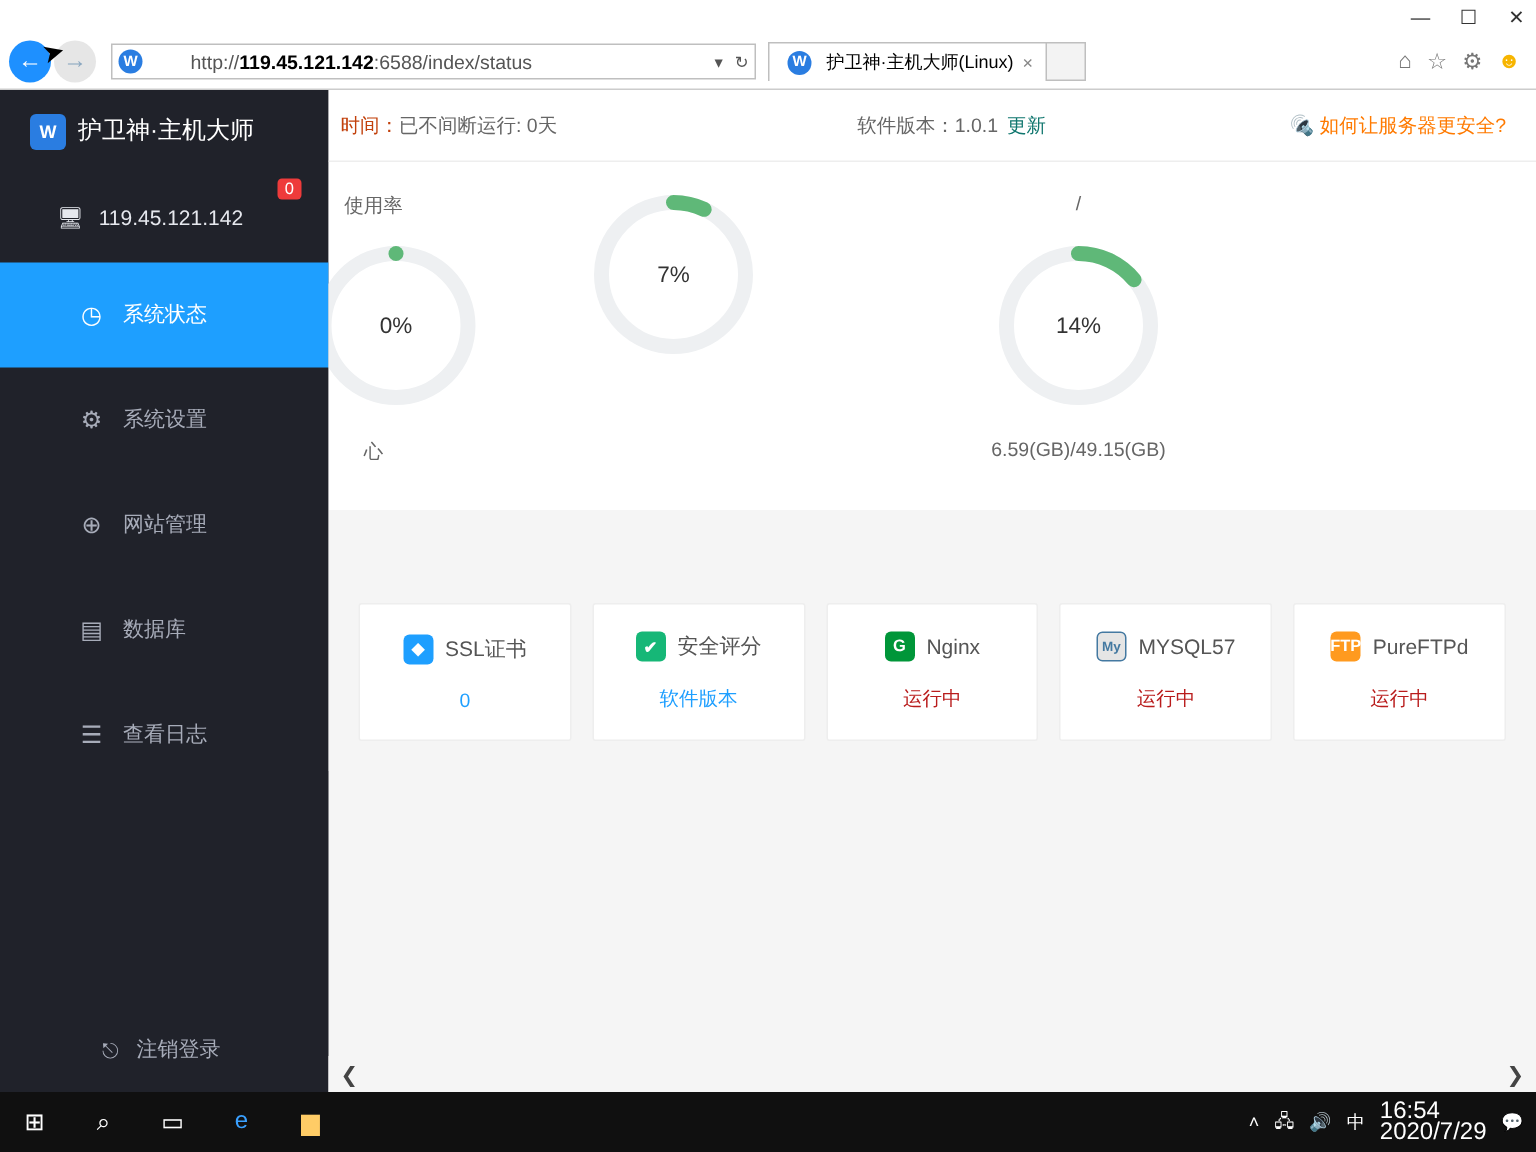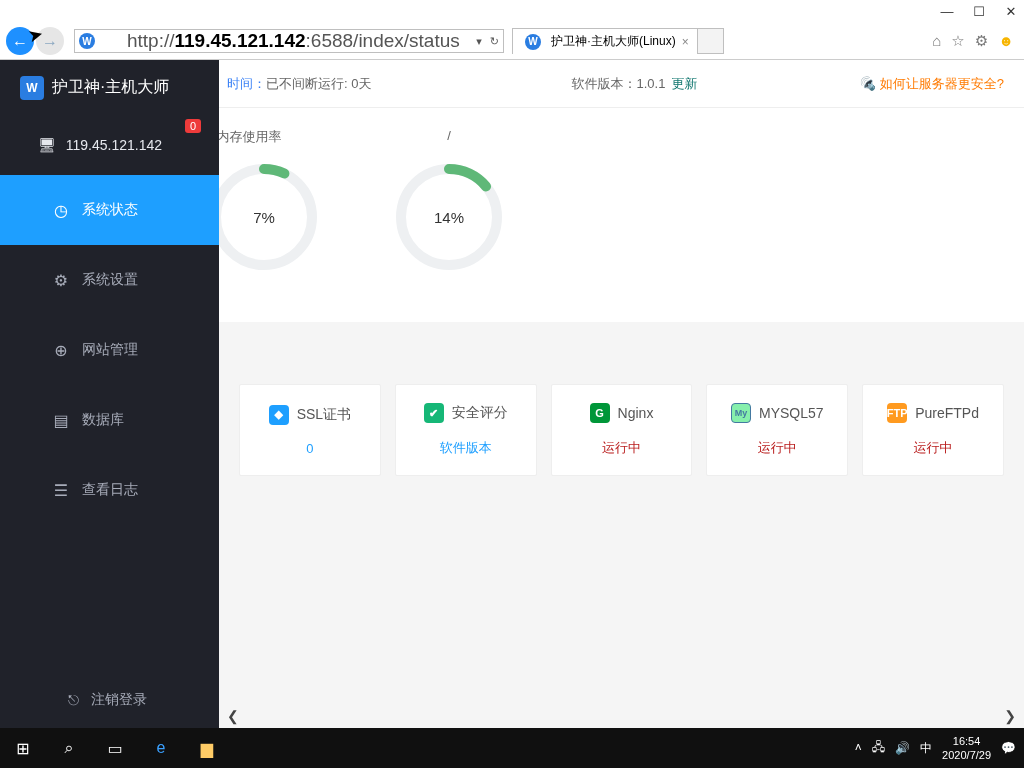--- a/index.html
+++ b/index.html
@@ -7,21 +7,21 @@
 
 
 .titlebar { height: 23px; display: flex; justify-content: flex-end; align-items: center; padding-right: 6px; gap: 18px; }
 .titlebar .winbtn { width: 14px; height: 14px; display: flex; align-items: center; justify-content: center; color: #333; font-size: 13px; cursor: pointer; }
 .navbar { height: 37px; display: flex; align-items: center; background: #fff; border-bottom: 1px solid #ccc; }
 .navcircle { width: 28px; height: 28px; border-radius: 50%; display: flex; align-items: center; justify-content: center; font-size: 16px; }
 .back { background: #1e90ff; color: #fff; margin-left: 6px; }
 .fwd { background: #e6e6e6; color: #8aa7c0; margin-left: 2px; }
 .addrbar { flex: 0 0 430px; height: 24px; border: 1px solid #bfbfbf; margin-left: 10px; display: flex; align-items: center; background: #fff; }
 .favicon { width: 16px; height: 16px; border-radius: 50%; background: #2a7de1; color: #fff; font-size: 10px; font-weight: bold; display: flex; align-items: center; justify-content: center; margin: 0 4px; }
-.addrtxt { flex: 1; font-size: 19px; color: #555; white-space: nowrap; overflow: hidden; padding-left: 28px; }
+.addrtxt { flex: 1; font-size: 13px; color: #555; white-space: nowrap; overflow: hidden; padding-left: 28px; }
 .addrtxt b { color: #000; font-weight: bold; }
 .addrctrl { padding: 0 4px; color: #555; font-size: 11px; }
 .tabstrip { display: flex; align-items: center; margin-left: 8px; }
 .tab { height: 26px; border: 1px solid #bfbfbf; border-bottom: none; background: #fff; display: flex; align-items: center; padding: 0 8px; font-size: 12px; gap: 6px; }
 .tab .close { color: #888; cursor: pointer; }
 .newtab { width: 26px; height: 26px; border: 1px solid #bfbfbf; border-left: none; background: #f3f3f3; }
 .righticons { margin-left: auto; display: flex; gap: 10px; padding-right: 10px; color: #777; font-size: 15px; }
 .smiley { color: #f7b500; }
 
 
@@ -35,21 +35,21 @@
 .badge { position: absolute; top: 4px; right: 18px; background: #ee3b3b; color: #fff; font-size: 11px; border-radius: 3px; padding: 0 5px; line-height: 14px; height: 14px; }
 .menu { list-style: none; }
 .menu li { height: 70px; display: flex; align-items: center; gap: 12px; padding-left: 52px; font-size: 14px; cursor: pointer; color: #a7acb9; }
 .menu li.active { background: #1e9fff; color: #fff; }
 .menu .mi { width: 18px; text-align: center; font-size: 16px; }
 .logout { margin-top: auto; height: 56px; display: flex; align-items: center; gap: 12px; padding-left: 68px; font-size: 14px; color: #a7acb9; cursor: pointer; }
 
 
 .content { flex: 1; overflow: hidden; position: relative; }
 .toprow { height: 48px; background: #fff; display: flex; align-items: center; padding: 0 20px 0 8px; font-size: 13px; color: #666; border-bottom: 1px solid #eee; }
-.toprow .label { color: #3b82f6; }
+.toprow .label { color: #c2410c; }
 .toprow .ver { margin-left: 200px; }
 .toprow .update { color: #0f766e; margin-left: 6px; cursor: pointer; }
 .toprow .secure { margin-left: auto; color: #ff7a00; display: flex; align-items: center; gap: 4px; cursor: pointer; }
 .speaker { display: inline-block; transform: scaleX(-1); }
 
 .gauges { background: #fff; margin-top: 0; display: flex; padding: 20px 10px 30px; gap: 50px; justify-content: flex-start; }
 .gcard { width: 220px; text-align: center; }
 .gcard:first-child { width: 80px; margin-left: -20px; }
 .gtitle { font-size: 13px; color: #666; margin-bottom: 18px; height: 16px; }
 .ring { width: 110px; height: 110px; margin: 0 auto 20px; position: relative; }
@@ -60,32 +60,32 @@
 .cards { display: flex; gap: 14px; padding: 62px 20px 20px; background: #f5f5f5; }
 .card { flex: 1; background: #fff; border: 1px solid #eee; border-radius: 2px; height: 92px; display: flex; flex-direction: column; align-items: center; justify-content: center; gap: 16px; cursor: pointer; }
 .card .row1 { display: flex; align-items: center; gap: 8px; font-size: 14px; color: #555; }
 .card .row2 { font-size: 13px; }
 .ci { width: 20px; height: 20px; border-radius: 4px; display: flex; align-items: center; justify-content: center; color: #fff; font-size: 11px; font-weight: bold; }
 .blue { color: #1e9fff; }
 .green { color: #b91c1c; }
 .ci-blue { background: #1e9fff; }
 .ci-green { background: #16b777; }
 .ci-ngx { background: #009639; }
-.ci-mysql { background: #86efac; color: #4479a1; border: 1px solid #4479a1; font-size: 9px; }
+.ci-mysql { background: #e5e5e5; color: #4479a1; border: 1px solid #4479a1; font-size: 9px; }
 .ci-ftp { background: #ff9a1f; }
 
 .bottombar { position: absolute; bottom: 0; left: 219px; right: 0; height: 24px; background: #f5f5f5; display: flex; align-items: center; justify-content: space-between; padding: 0 8px; color: #444; font-size: 14px; }
 
 
 .taskbar { position: absolute; left: 0; right: 0; bottom: 0; height: 40px; background: #101010; display: flex; align-items: center; color: #fff; }
 .tb { width: 46px; height: 40px; display: flex; align-items: center; justify-content: center; font-size: 16px; cursor: pointer; }
 .tb.ie { color: #3aa0ff; }
 .tb.folder { color: #ffcc66; }
 .tray { margin-left: auto; display: flex; align-items: center; gap: 10px; padding-right: 8px; font-size: 12px; }
-.tray .clock { text-align: center; line-height: 14px; font-size: 11px; }
+.tray .clock { text-align: left; line-height: 14px; font-size: 16px; }
 .cursor { position: absolute; left: 28px; top: 24px; font-size: 18px; color: #000; pointer-events: none; z-index: 50; transform: rotate(-15deg); }
 </style>
 </head>
 <body>
 
 <span class="cursor">➤</span>
 
 <div class="titlebar">
   <span class="winbtn">—</span>
   <span class="winbtn">☐</span>
@@ -167,38 +167,49 @@
       <span>1.0.1</span>
       <span class="update">更新</span>
       <span class="secure">
         <span class="speaker">🔊</span>
         <span>如何让服务器更安全?</span>
       </span>
     </div>
 
     <div class="gauges">
       <div class="gcard">
-        <div class="gtitle">内存使用率</div>
+        <div class="gtitle">使用率</div>
+        <div class="ring">
+          <svg width="110" height="110">
+              <circle cx="55" cy="55" r="48" stroke="#eef0f2" stroke-width="10" fill="none"></circle>
+              <circle cx="55" cy="55" r="48" stroke="#5fb878" stroke-width="10" fill="none" stroke-linecap="round" stroke-dasharray="0 301.59289474462014"></circle>
+            </svg>
+          <div class="pct">0%</div>
+        </div>
+        <div class="gfoot">心</div>
+      </div>
+      <div class="gcard">
         <div class="ring">
           <svg width="110" height="110">
               <circle cx="55" cy="55" r="48" stroke="#eef0f2" stroke-width="10" fill="none"></circle>
               <circle cx="55" cy="55" r="48" stroke="#5fb878" stroke-width="10" fill="none" stroke-linecap="round" stroke-dasharray="21.11150263212341 301.59289474462014"></circle>
             </svg>
           <div class="pct">7%</div>
         </div>
       </div>
       <div class="gcard">
         <div class="gtitle">/</div>
         <div class="ring">
           <svg width="110" height="110">
               <circle cx="55" cy="55" r="48" stroke="#eef0f2" stroke-width="10" fill="none"></circle>
               <circle cx="55" cy="55" r="48" stroke="#5fb878" stroke-width="10" fill="none" stroke-linecap="round" stroke-dasharray="42.22300526424682 301.59289474462014"></circle>
             </svg>
           <div class="pct">14%</div>
         </div>
+        <div class="gfoot">6.59(GB)/49.15(GB)</div>
       </div>
     </div>
 
     <div class="cards">
       <div class="card">
         <div class="row1">
             <span class="ci ci-blue">◆</span>
             <span>SSL证书</span>
           </div>
         <div class="row2 blue">0</div>

